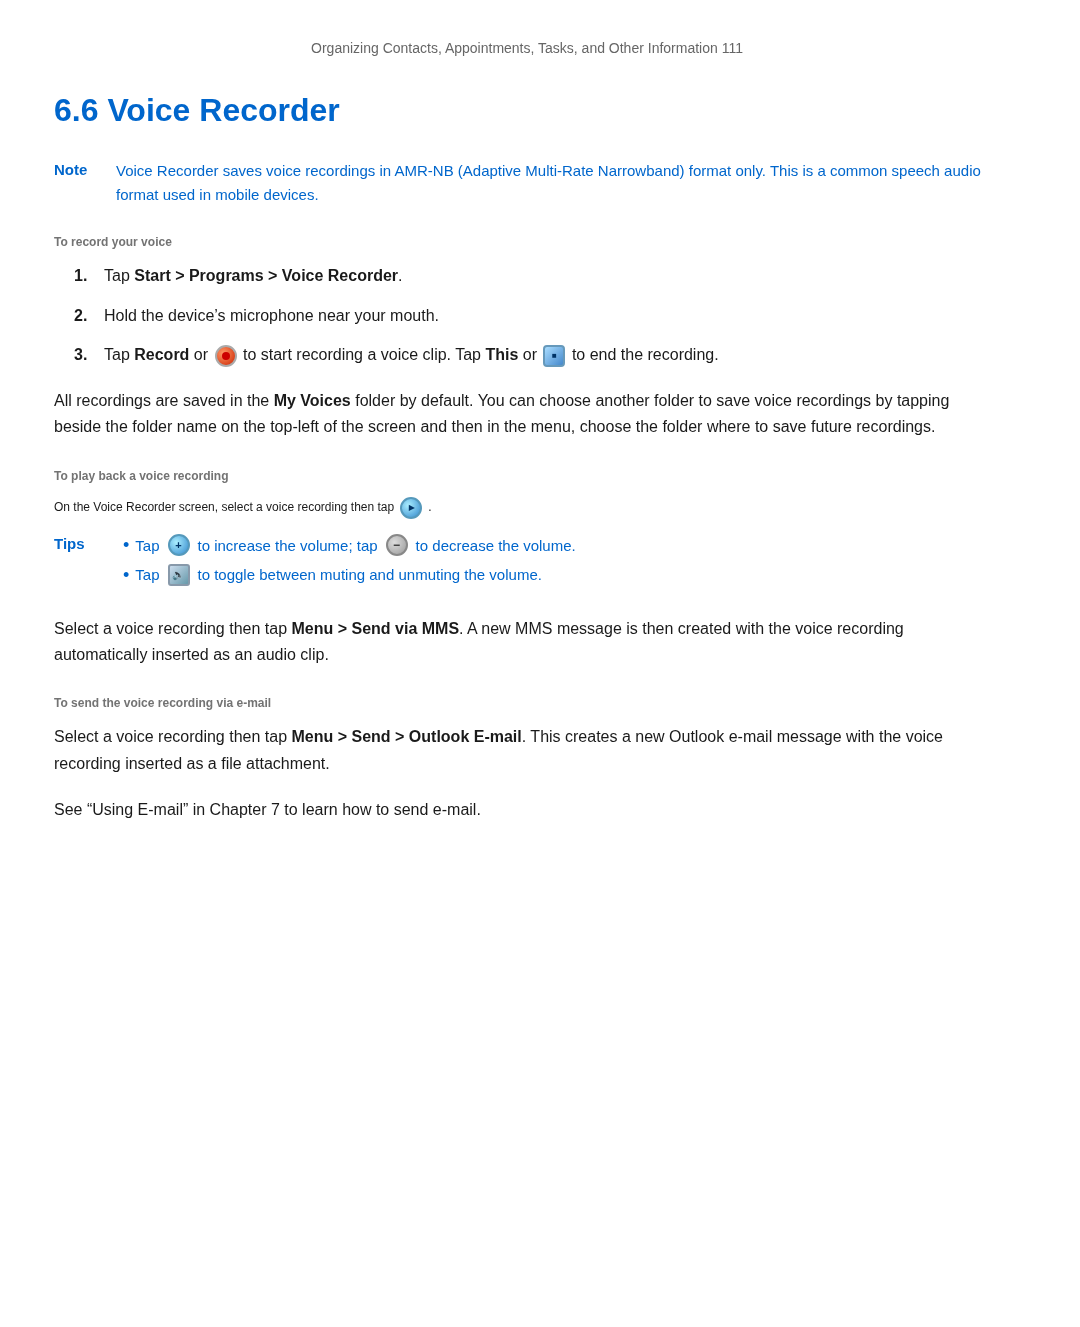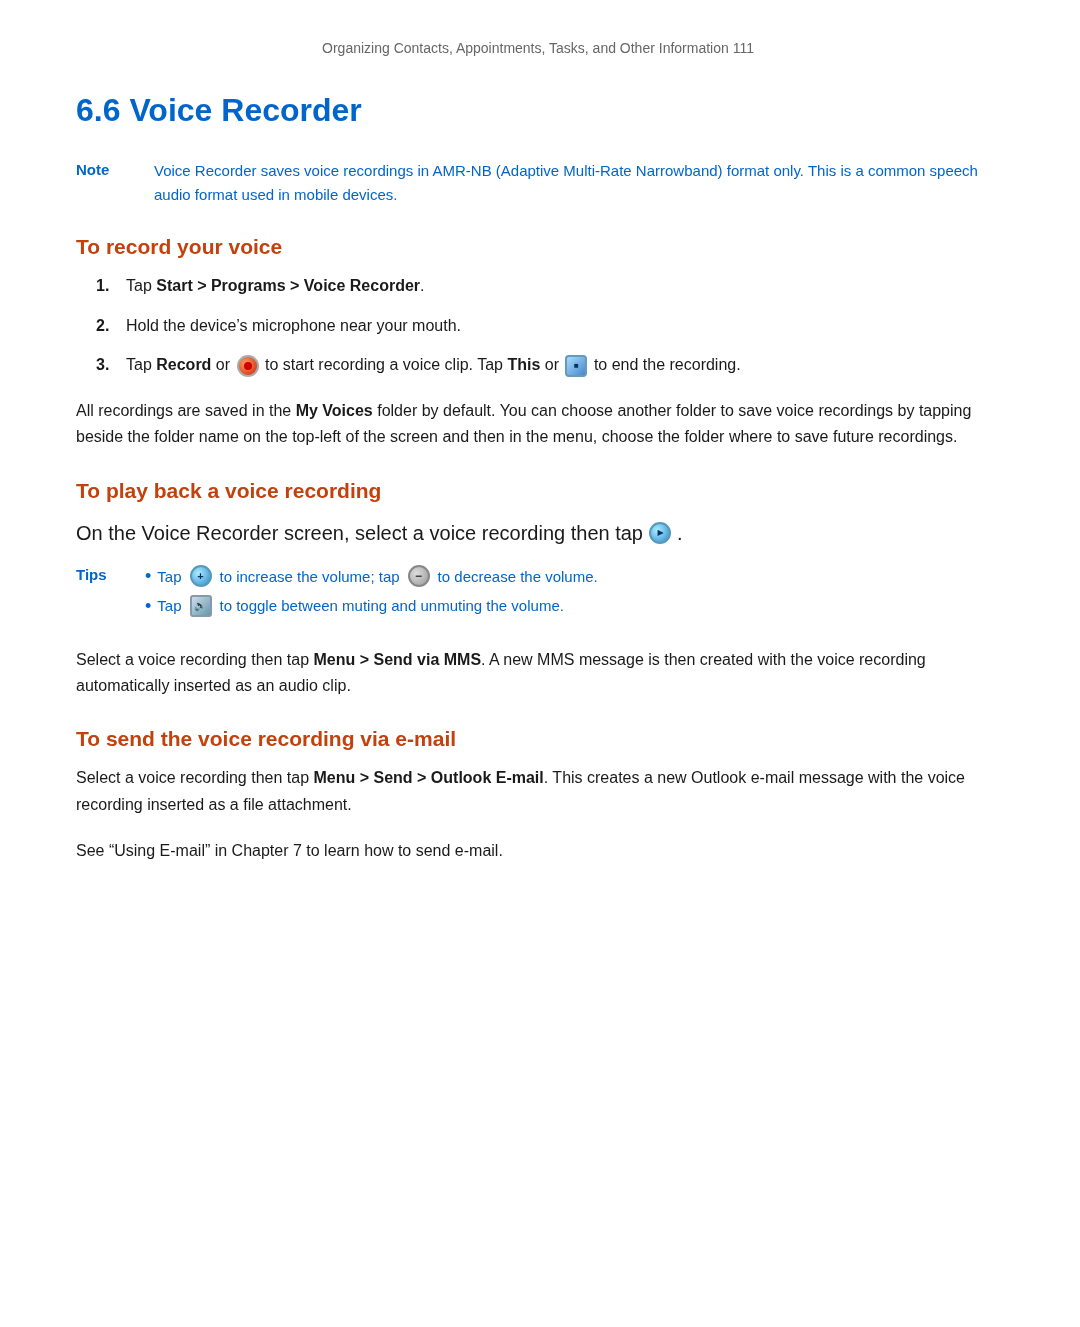--- a/index.html
+++ b/index.html
@@ -15,21 +15,21 @@
       color: #1a1a1a;
       width: 1080px;
       min-height: 1327px;
       padding: 0;
     }
 
     .page {
       width: 1080px;
       min-height: 1327px;
       background: #ffffff;
-      padding: 40px 80px 60px 76px;
+      padding: 40px 80px 60px 54px;
     }
 
     .page-header {
       text-align: center;
       color: #666666;
       font-size: 14px;
       margin-bottom: 28px;
       padding-bottom: 8px;
     }
 
@@ -47,43 +47,43 @@
       color: #1a1a1a;
       margin-bottom: 20px;
     }
 
     .intro-text strong {
       font-weight: 700;
     }
 
     .note-block {
       display: flex;
-      gap: 28px;
+      gap: 12px;
       margin-bottom: 28px;
       align-items: flex-start;
     }
 
     .note-label {
       font-size: 15px;
       font-weight: 700;
       color: #0066cc;
       min-width: 50px;
       padding-top: 2px;
     }
 
     .note-text {
       font-size: 15px;
       color: #0066cc;
       line-height: 1.6;
     }
 
     .section-heading {
-      font-size: 21px;
-      font-weight: 700;
-      color: #c2410c;
+      font-size: 12px;
+      font-weight: 700;
+      color: #737373;
       margin-bottom: 14px;
       margin-top: 28px;
     }
 
     .numbered-list {
       list-style: none;
       padding: 0;
       margin: 0 0 20px 0;
     }
 
@@ -112,21 +112,21 @@
       line-height: 1.65;
       color: #1a1a1a;
       margin-bottom: 20px;
     }
 
     .body-text strong {
       font-weight: 700;
     }
 
     .playback-line {
-      font-size: 20px;
+      font-size: 12px;
       line-height: 1.65;
       color: #1a1a1a;
       margin-bottom: 14px;
       display: flex;
       align-items: center;
       gap: 4px;
       flex-wrap: wrap;
     }
 
     .tips-block {

